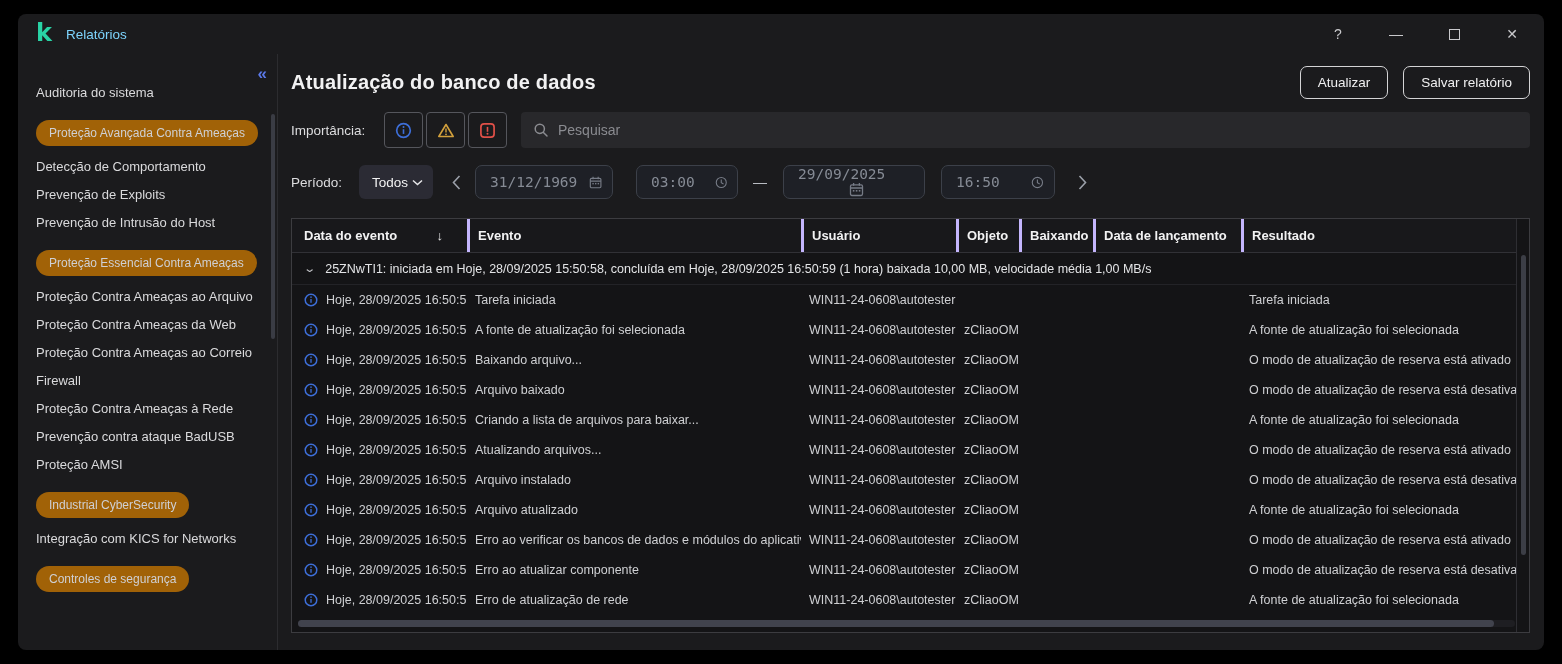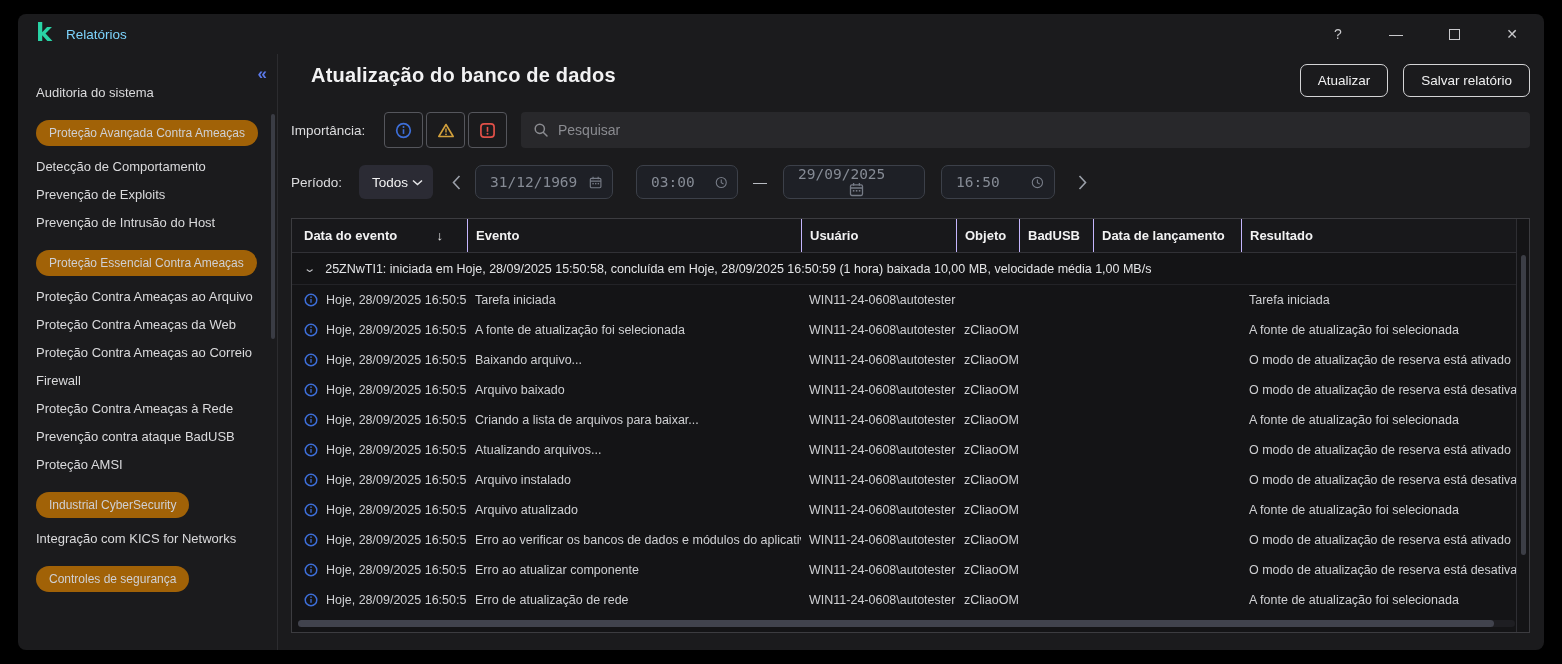--- a/index.html
+++ b/index.html
@@ -29,21 +29,21 @@
                color:#dadadc; font-size:13px; line-height:17px; cursor:pointer; }
   .badge-wrap { margin:14px 18px 6px; }
   .side-badge { display:inline-flex; align-items:center; height:26px; padding:4px 13px;
                 border-radius:13px; background:#a16207; color:#cfd0d4; font-size:12px; }
   .side-scroll { position:absolute; right:2px; top:60px; width:4px; height:225px;
                  background:#3a3c44; border-radius:2px; }
 
   .main { position:relative; flex:1; padding:0 14px 0 13px; }
 
   
-  .page-head { margin-top:10px; height:36px; display:flex; align-items:flex-start;margin-left:20px; }
+  .page-head { margin-top:10px; height:36px; display:flex; align-items:center; }
   .page-title { color:#f2f2f3; font-size:20px; font-weight:700; letter-spacing:.2px; }
   .head-btns { margin-left:auto; display:flex; gap:15px; }
   .ghost-btn { height:33px; padding:0 17px; background:transparent; border:1px solid #d4d4d6;
                border-radius:7px; color:#f0f0f1; font-size:13.5px; cursor:pointer;
                font-family:"Liberation Sans", sans-serif; }
 
   
   .filter-row { margin-top:12px; display:flex; align-items:center; }
   .f-label { color:#dddddf; font-size:13.5px; }
   .imp-label { width:93px; }
@@ -77,21 +77,21 @@
   .dash { color:#b9bcc2; margin-left:15px; font-size:14px; }
 
   
   .table-wrap { position:relative; margin-top:19px; height:415px; border:1px solid #3c3c40;
                 background:#141416; overflow:hidden; }
   .grid-cols { display:grid; grid-template-columns:175px 334px 155px 63px 74px 148px minmax(0,1fr); }
   .thead { height:34px; background:#18181b; border-bottom:1px solid #313136;
            margin-right:13px; }
   .th { display:flex; align-items:center; color:#f2f2f3; font-size:13px; font-weight:700;
         padding:0 8px; white-space:nowrap; overflow:hidden; cursor:pointer; }
-  .th + .th { border-left:1px solid #c4b5fd; }
+  .th + .th { border-left:3px solid #c4b5fd; }
   .th:first-child { padding-left:12px; }
   .sort-ic { margin-left:auto; margin-right:16px; font-weight:400; color:#e8e8ea; font-size:13px; }
   .vline-right { position:absolute; top:0; bottom:0; right:12px; width:1px; background:#2e2e33; }
 
   .group-row { height:32px; display:flex; align-items:center; gap:11px; padding-left:13px;
                color:#e3e4e6; font-size:12.5px; border-bottom:1px solid #232327;
                white-space:nowrap; overflow:hidden; cursor:pointer; margin-right:13px; }
   .chev-down { color:#c2c3c7; font-size:11px; transform:scaleX(1.4); }
 
   .trow { height:30px; margin-right:13px; cursor:pointer; }
@@ -257,21 +257,21 @@
         <div class="vline-right"></div>
 
         <div class="thead grid-cols">
           <div class="th">
             <span>Data do evento</span>
             <span class="sort-ic">↓</span>
           </div>
           <div class="th">Evento</div>
           <div class="th">Usuário</div>
           <div class="th">Objeto</div>
-          <div class="th">BadUSB</div>
+          <div class="th">Baixando</div>
           <div class="th">Data de lançamento</div>
           <div class="th">Resultado</div>
         </div>
 
         <div class="group-row">
           <span class="chev-down">⌄</span>
           <span>25ZNwTI1: iniciada em Hoje, 28/09/2025 15:50:58, concluída em Hoje, 28/09/2025 16:50:59 (1 hora) baixada 10,00 MB, velocidade média 1,00 MB/s</span>
         </div>
 
         <div id="rows">

